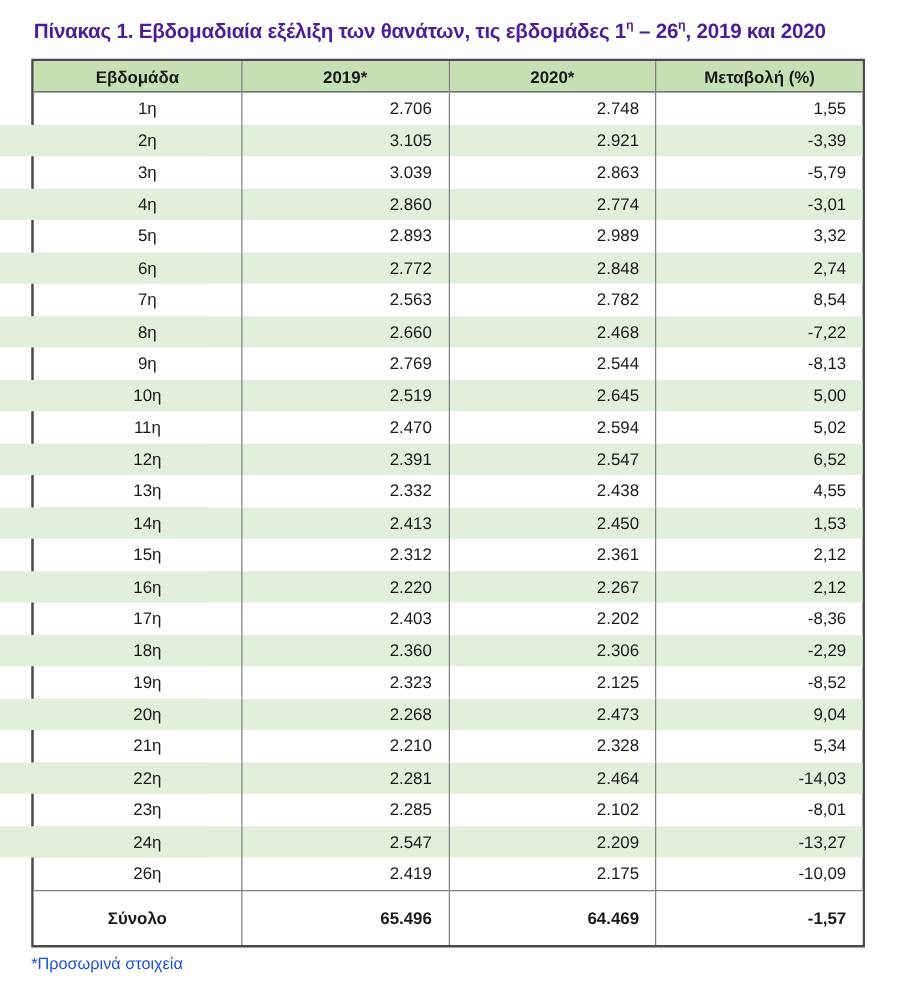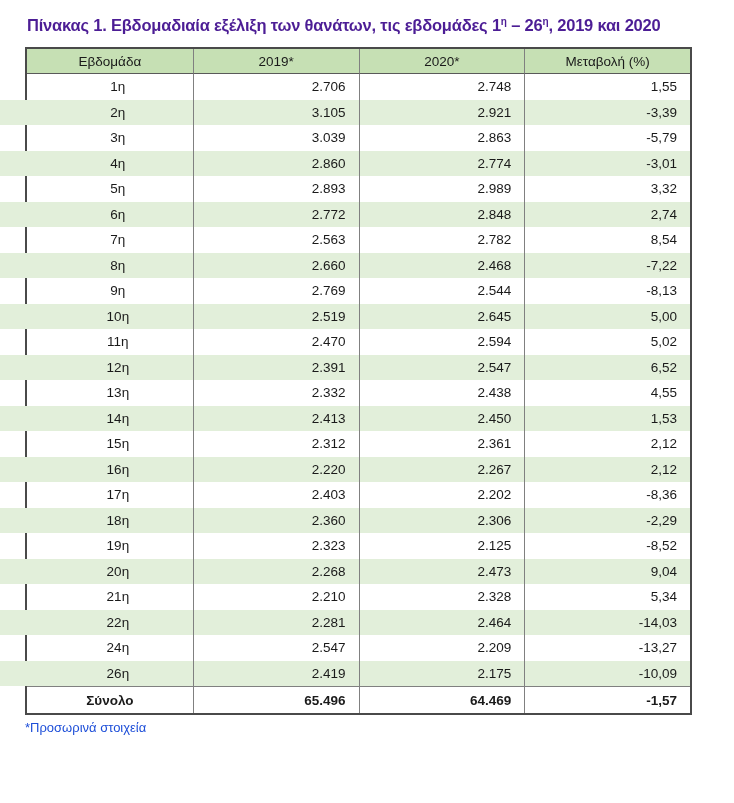--- a/index.html
+++ b/index.html
@@ -29,31 +29,31 @@
     border-collapse:separate;border-spacing:0;
     table-layout:fixed;
     border:2px solid var(--border-dark);
     font-size:13.5px;
   }
   col{width:25%;}
   th,td{padding:0;overflow:hidden;white-space:nowrap;}
   thead th{
     height:25px;
     background:var(--header-bg);
-    font-weight:400;text-align:center;vertical-align:middle;
+    font-weight:700;text-align:center;vertical-align:middle;
     border-bottom:1px solid #595959;
   }
   th + th, td + td{border-left:1px solid var(--border-mid);}
   tbody td{height:25.5px;vertical-align:middle;}
   tbody td.week{text-align:center;padding-left:16px;}
   td.num{text-align:right;padding-right:13px;}
   tbody tr:nth-child(even) td{background:var(--stripe-bg);}
   tbody tr:nth-child(even) td:first-child{box-shadow:-27px 0 0 var(--stripe-bg);}
   tfoot td{
-    height:27px;vertical-align:middle;font-weight:700;
+    height:44px;vertical-align:middle;font-weight:700;
     border-top:1px solid var(--border-mid);background:#fff;
   }
   tfoot td.week{text-align:center;}
   .footnote{
     margin:5px 0 0 25px;
     font-size:13px;color:#1d4ed8;
   }
 </style>
 </head>
 <body>
@@ -225,20 +225,26 @@
     <td class="num">5,34</td>
   </tr>
 
   <tr>
     <td class="week">22η</td>
     <td class="num">2.281</td>
     <td class="num">2.464</td>
     <td class="num">-14,03</td>
   </tr>
 
+  <tr>
+    <td class="week">23η</td>
+    <td class="num">2.285</td>
+    <td class="num">2.102</td>
+    <td class="num">-8,01</td>
+  </tr>
 
   <tr>
     <td class="week">24η</td>
     <td class="num">2.547</td>
     <td class="num">2.209</td>
     <td class="num">-13,27</td>
   </tr>
 
 
   <tr>

